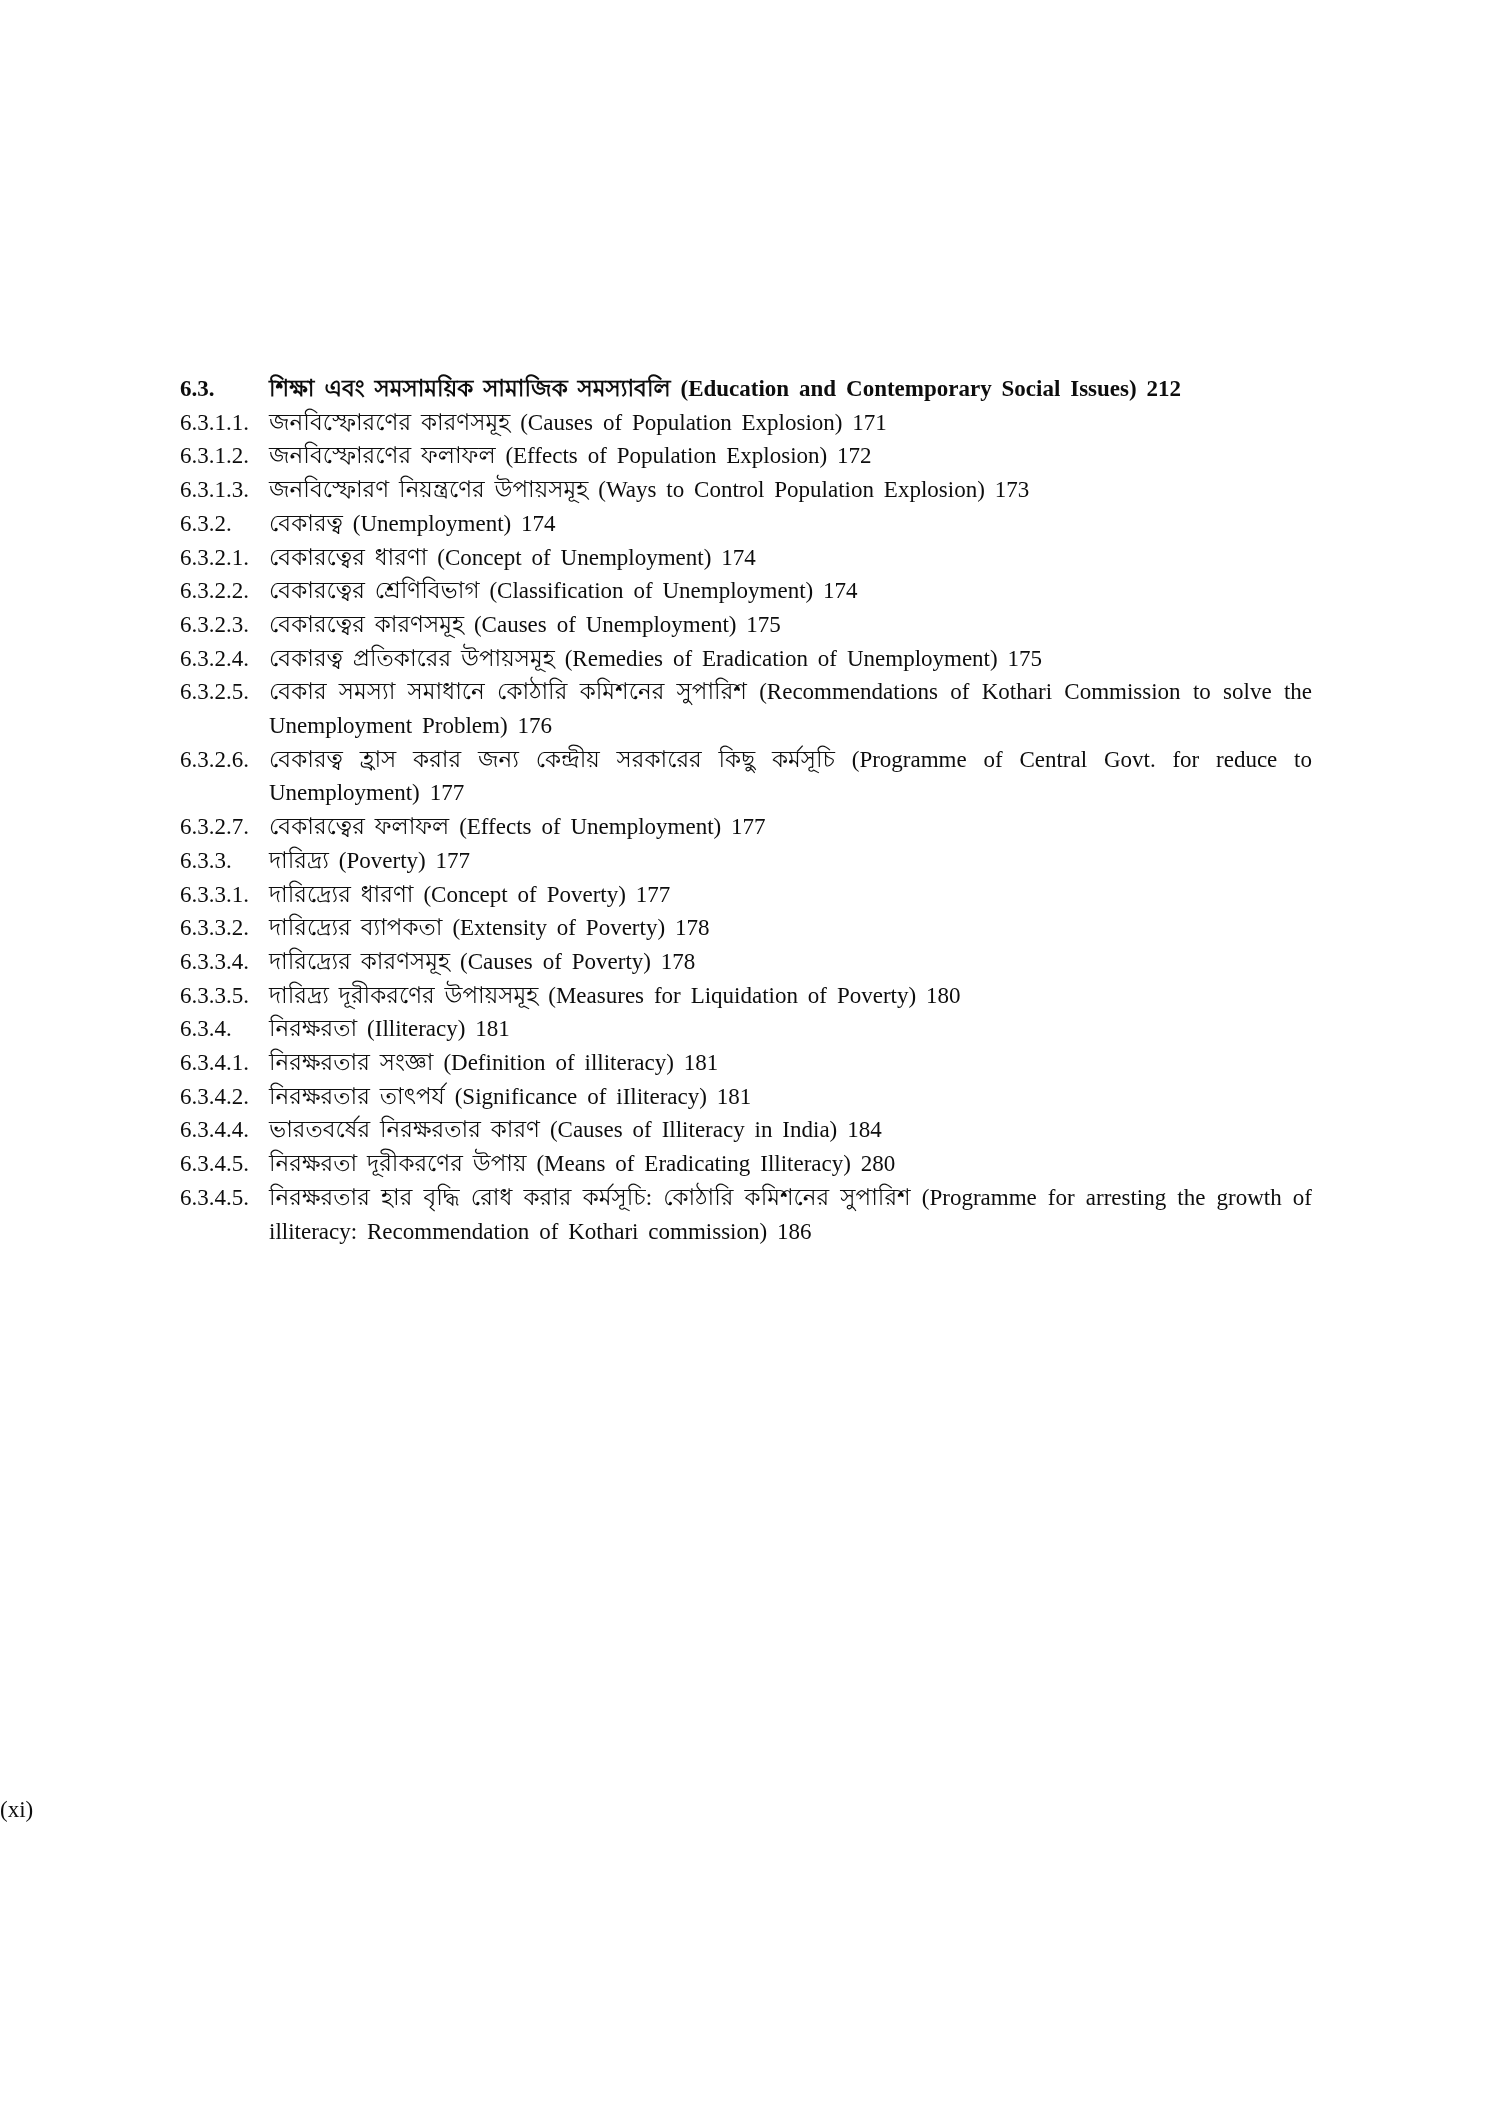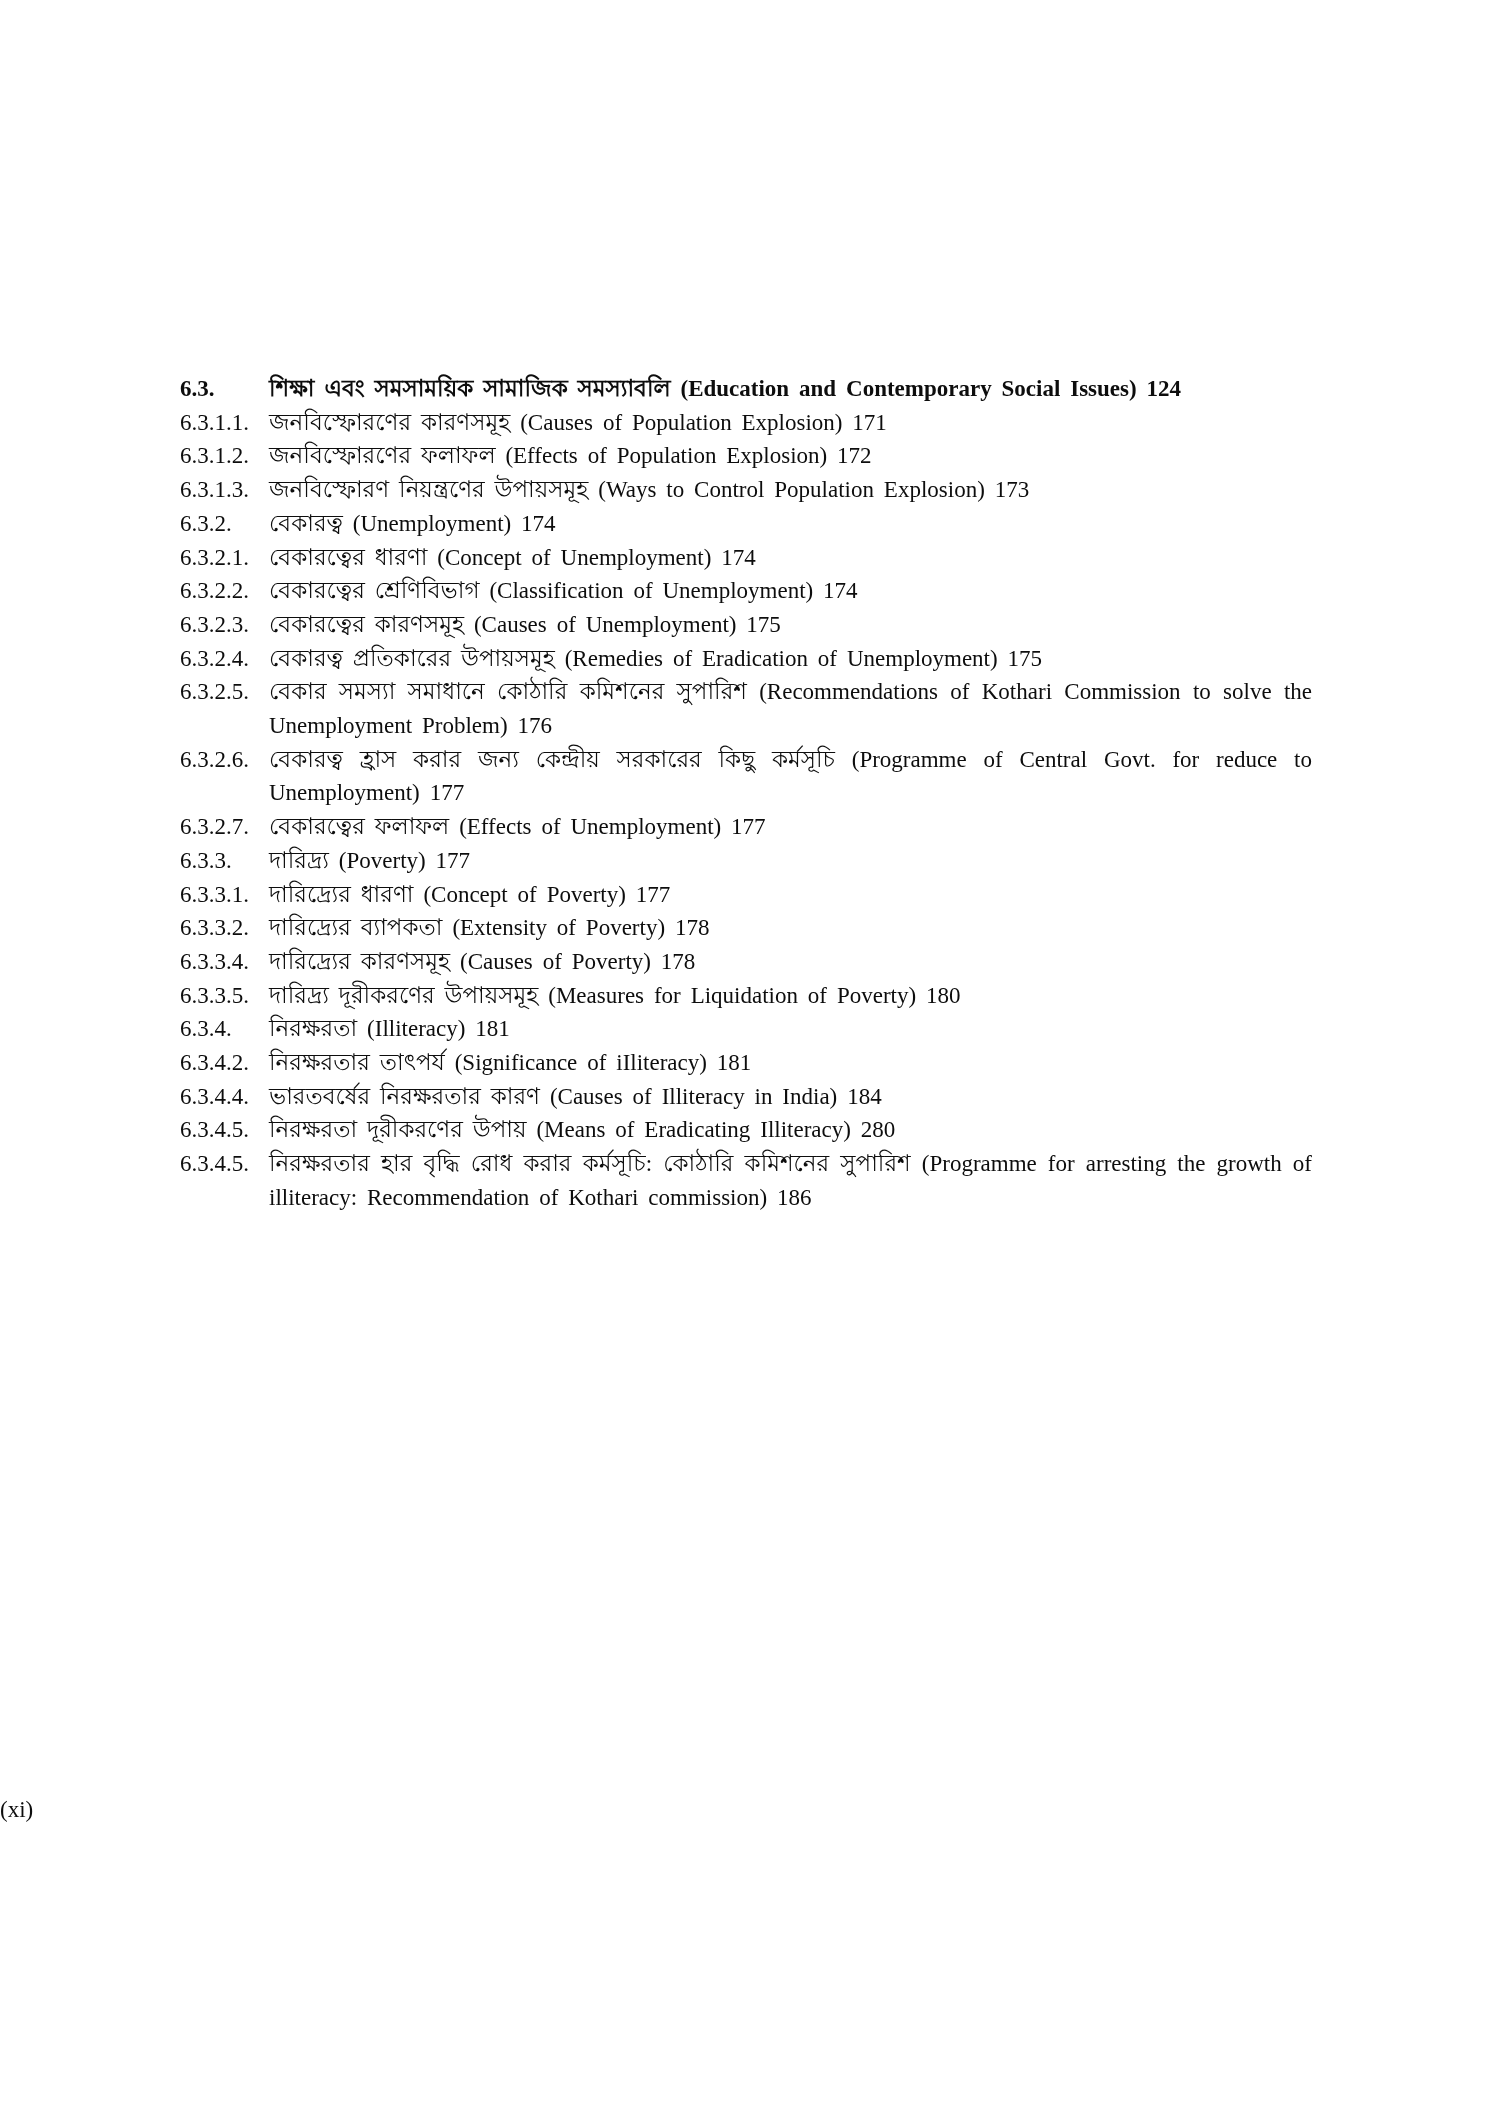--- a/index.html
+++ b/index.html
@@ -48,21 +48,21 @@
     line-height: 34px;
   }
 </style>
 </head>
 <body>
 
 <div class="toc">
 
     <div class="toc-row bold">
       <span class="toc-num">6.3.</span>
-      <span class="toc-text">শিক্ষা এবং সমসাময়িক সামাজিক সমস্যাবলি (Education and Contemporary Social Issues) 124</span>
+      <span class="toc-text">শিক্ষা এবং সমসাময়িক সামাজিক সমস্যাবলি (Education and Contemporary Social Issues) 212</span>
     </div>
 
 
     <div class="toc-row">
       <span class="toc-num">6.3.1.1.</span>
       <span class="toc-text">জনবিস্ফোরণের কারণসমূহ (Causes of Population Explosion) 171</span>
     </div>
 
     <div class="toc-row">
       <span class="toc-num">6.3.1.2.</span>
@@ -138,20 +138,24 @@
     <div class="toc-row">
       <span class="toc-num">6.3.3.5.</span>
       <span class="toc-text">দারিদ্র্য দূরীকরণের উপায়সমূহ (Measures for Liquidation of Poverty) 180</span>
     </div>
 
     <div class="toc-row">
       <span class="toc-num">6.3.4.</span>
       <span class="toc-text">নিরক্ষরতা (Illiteracy) 181</span>
     </div>
 
+    <div class="toc-row">
+      <span class="toc-num">6.3.4.1.</span>
+      <span class="toc-text">নিরক্ষরতার সংজ্ঞা (Definition of illiteracy) 181</span>
+    </div>
 
     <div class="toc-row">
       <span class="toc-num">6.3.4.2.</span>
       <span class="toc-text">নিরক্ষরতার তাৎপর্য (Significance of iIliteracy) 181</span>
     </div>
 
 
     <div class="toc-row">
       <span class="toc-num">6.3.4.4.</span>
       <span class="toc-text">ভারতবর্ষের নিরক্ষরতার কারণ (Causes of Illiteracy in India) 184</span>

